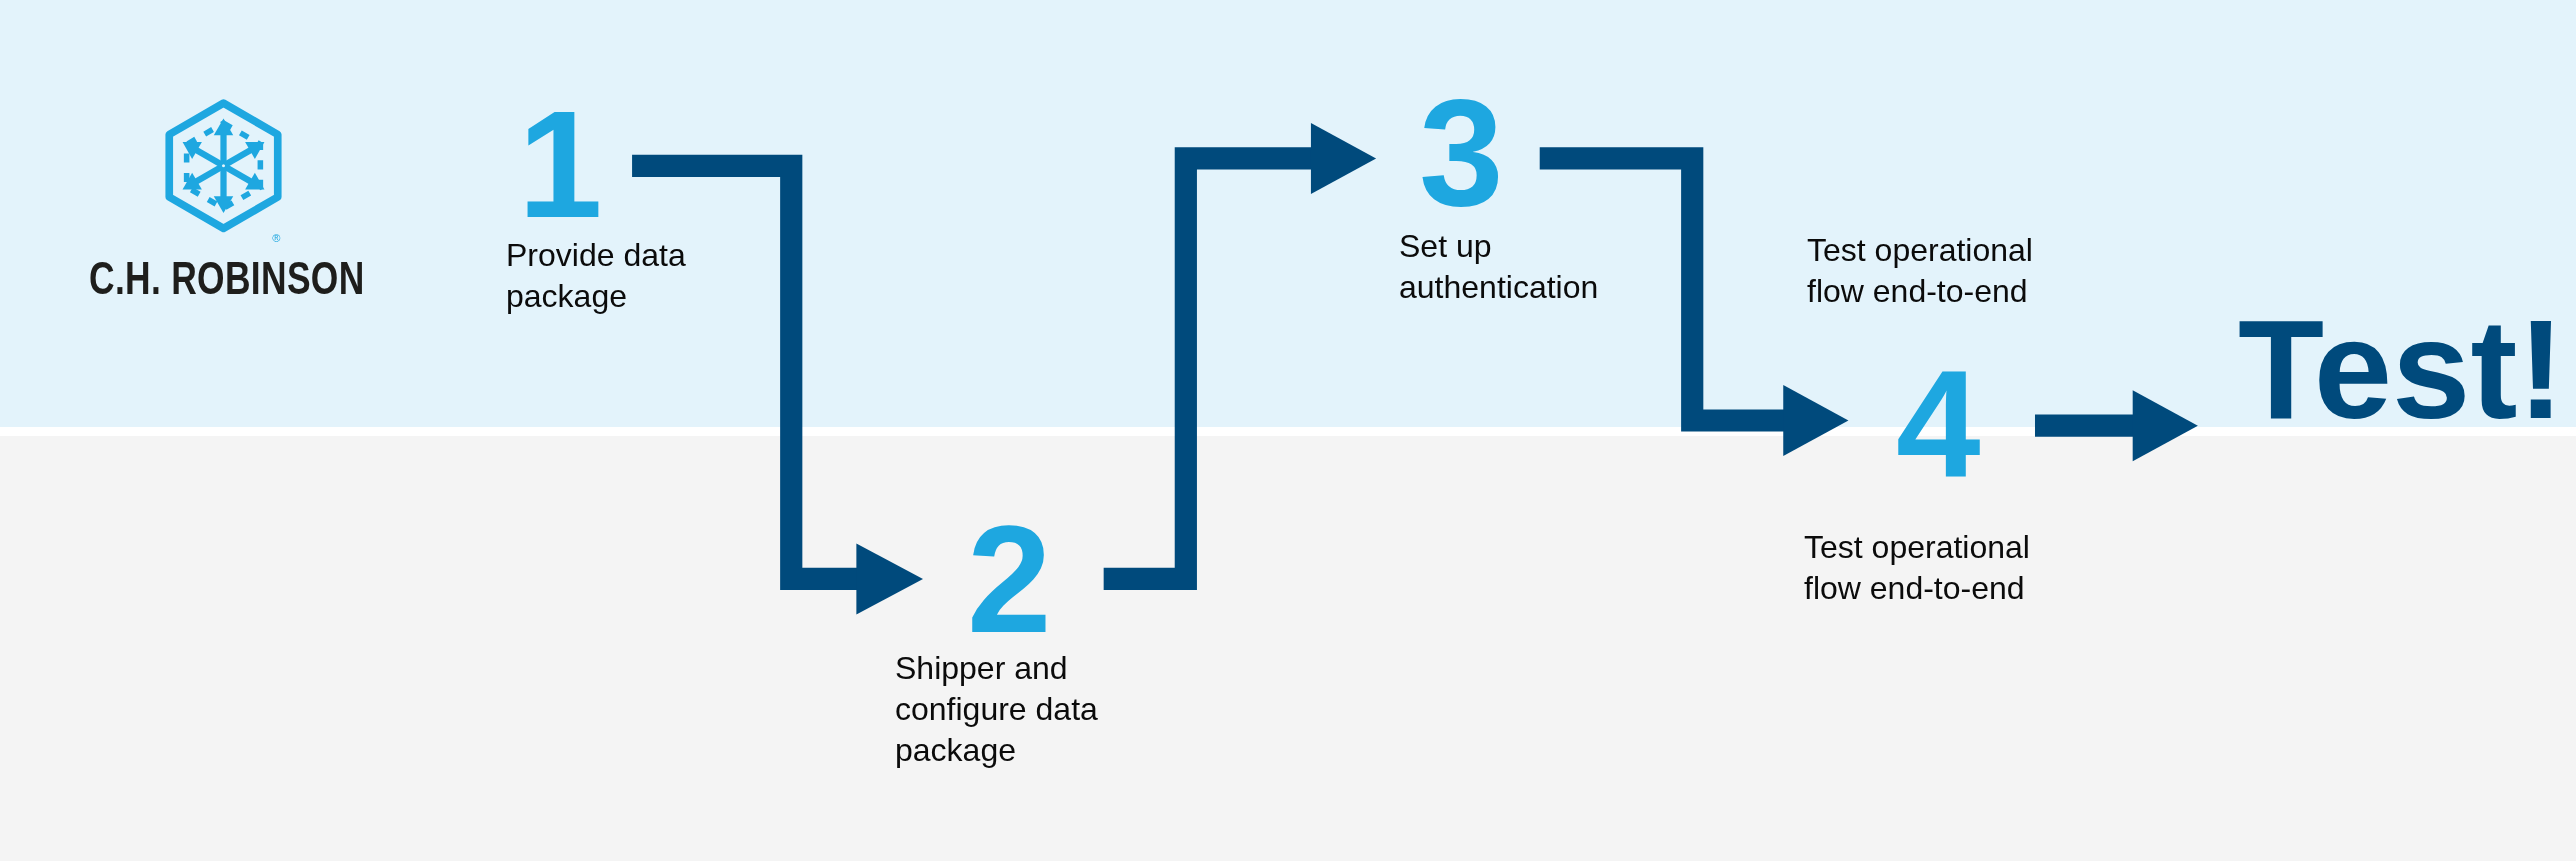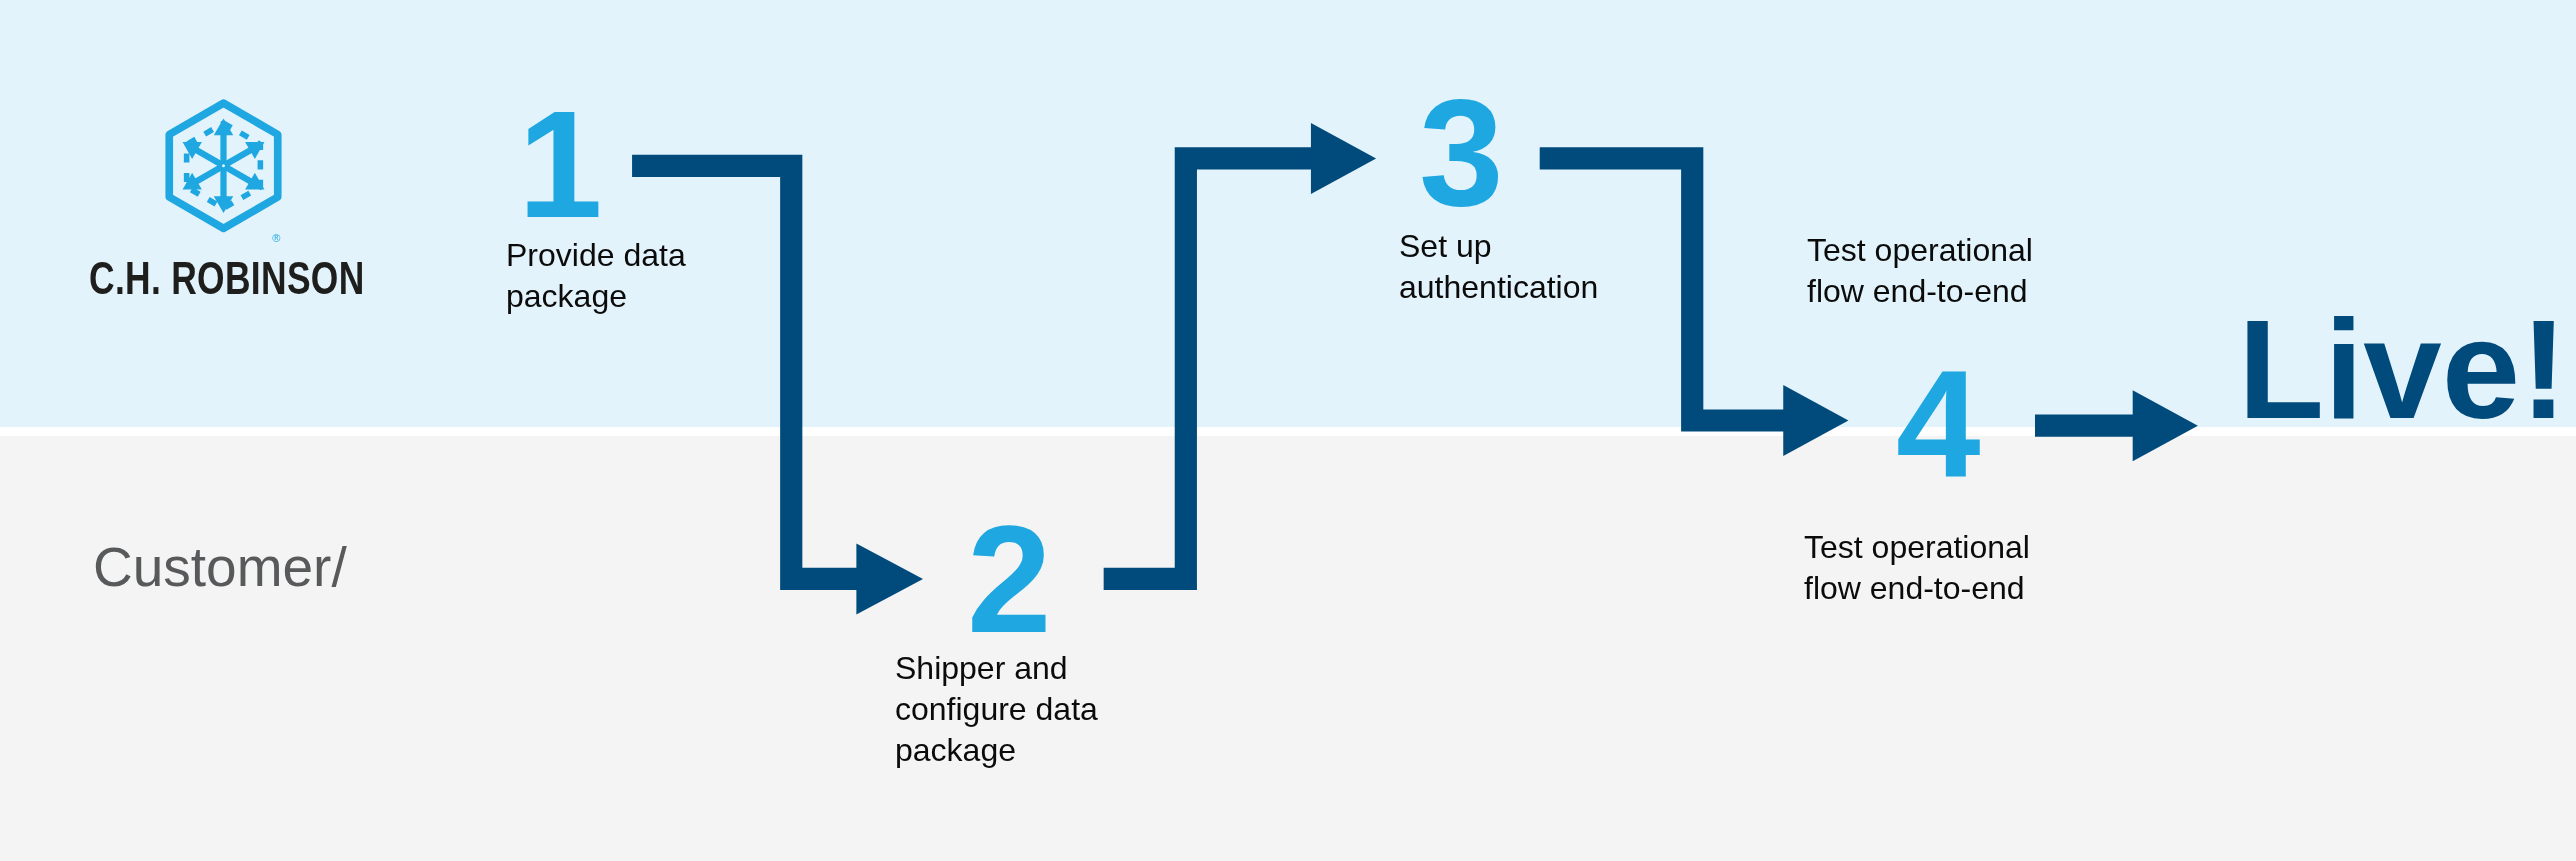--- a/index.html
+++ b/index.html
@@ -96,21 +96,20 @@
     <use href="#lg-arrow" transform="rotate(120 85 96)"></use>
     <use href="#lg-arrow" transform="rotate(180 85 96)"></use>
     <use href="#lg-arrow" transform="rotate(240 85 96)"></use>
     <use href="#lg-arrow" transform="rotate(300 85 96)"></use>
     <text x="155" y="206" font-size="16" fill="#1EA7E0">®</text>
   </svg>
 
   <div class="wordmark">C.H. ROBINSON</div>
 
   <div class="audience">
-    <span>Customer/</span>
   </div>
 
   <svg class="layer" width="2576" height="861" viewBox="0 0 3478 1163">
     <g>
       <path class="arrow-path" d="M 853 224 H 1068 V 782 H 1158"></path>
       <polygon class="arrow-head" points="1156,734 1156,830 1246,782"></polygon>
     </g>
     <g>
       <path class="arrow-path" d="M 1490 782 H 1601 V 214 H 1772"></path>
       <polygon class="arrow-head" points="1770,166 1770,262 1858,214"></polygon>
@@ -150,17 +149,17 @@
   </div>
 
   <div class="step-number" style="left:1896px;top:347px;">4</div>
 
   <div class="step-label" style="left:1804px;top:527px;">
     <span>Test operational</span>
     <span>flow end-to-end</span>
   </div>
 
   <div class="go-live">
-    <span>Live!</span>
+    <span>Test!</span>
   </div>
 
 </div>
 
 
 </body></html>

